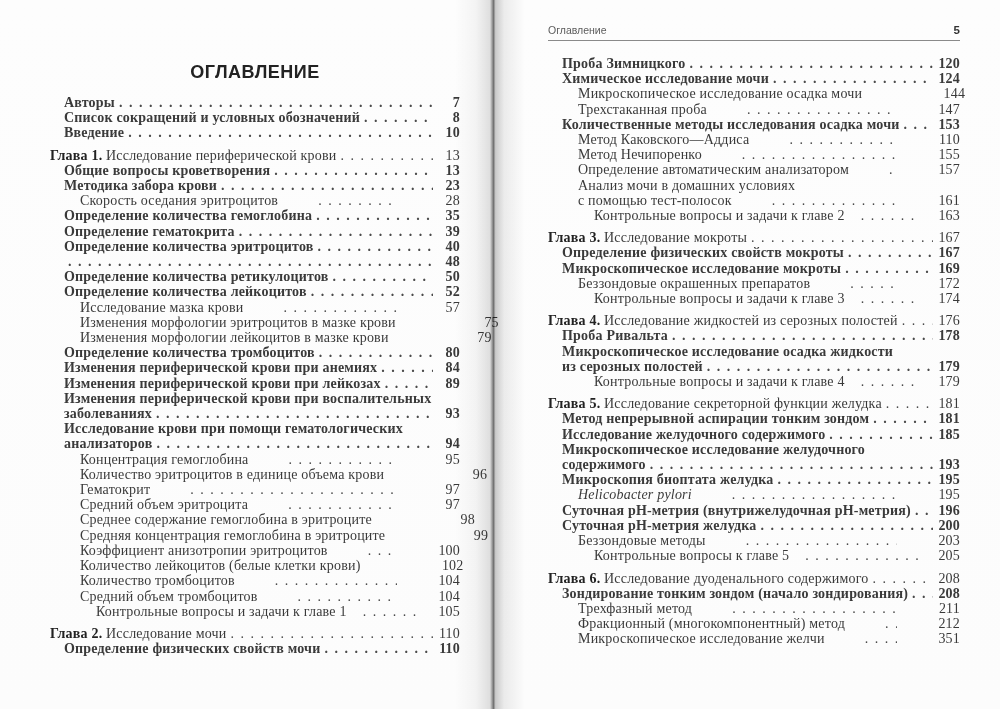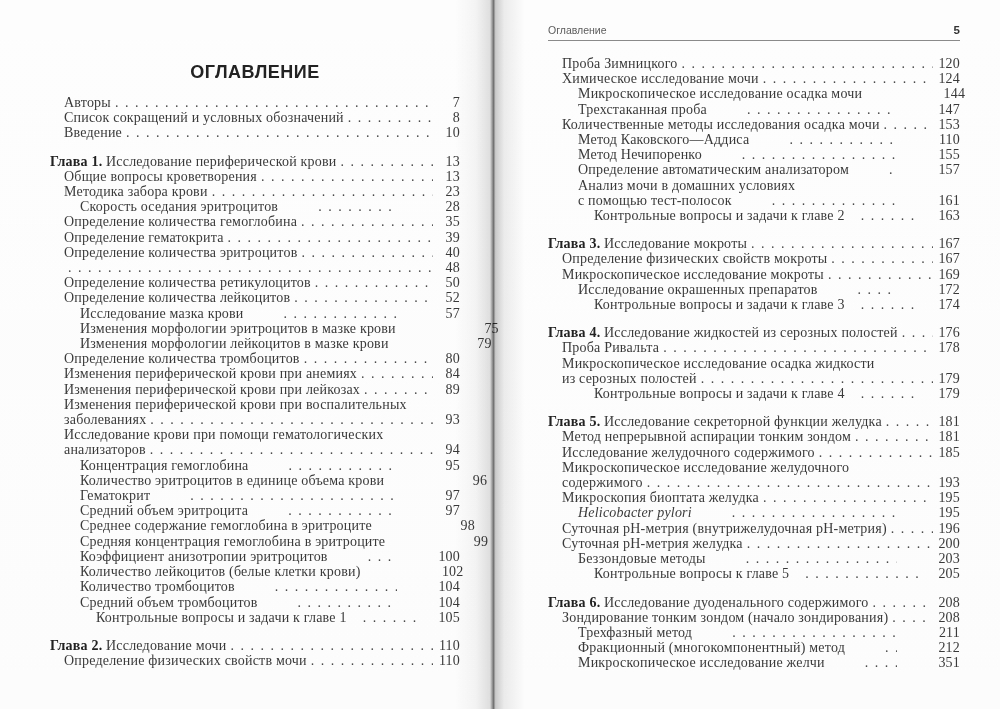--- a/index.html
+++ b/index.html
@@ -73,42 +73,42 @@
 
   
   .row {
     display: flex;
     align-items: baseline;
     line-height: 15.2px;
     font-size: 14px;
     letter-spacing: 0.2px;
     white-space: nowrap;
   }
-  .row.gap { margin-top: 13px; }
+  .row.gap { margin-top: 7px; }
   .row .title { flex: 0 0 auto; }
   .row .title b { color: #222; }
   .row .it { font-style: italic; }
   .row .leader {
     flex: 1 1 auto;
     overflow: hidden;
     white-space: nowrap;
     margin: 0 3px 0 4px;
     color: #4a4a4a;
   }
   .row .leader::after {
     content: ". . . . . . . . . . . . . . . . . . . . . . . . . . . . . . . . . . . . . . . . . . . . . . . . . . . . . . . . . . . .";
     letter-spacing: 1.5px;
   }
   .row .pg {
     flex: 0 0 auto;
     min-width: 24px;
     text-align: right;
   }
   .ind0 { padding-left: 0; }
-  .ind1 { padding-left: 14px; }
+  .ind1 { padding-left: 14px; font-weight: bold; }
   .ind2 { padding-left: 30px; gap: 36px; }
   .ind3 { padding-left: 46px; gap: 12px; }
 </style>
 </head>
 <body>
 
 <div class="book">
 
   <div class="page-left">
     <h1 class="toc-title">ОГЛАВЛЕНИЕ</h1>
@@ -361,21 +361,21 @@
           <span class="title"><span>Определение физических свойств мокроты</span></span>
           <span class="leader"></span>
           <span class="pg">167</span>
         </div>
         <div class="row ind1">
           <span class="title"><span>Микроскопическое исследование мокроты</span></span>
           <span class="leader"></span>
           <span class="pg">169</span>
         </div>
         <div class="row ind2">
-          <span class="title"><span>Исследование окрашенных препаратов</span></span>
+          <span class="title"><span>Беззондовые окрашенных препаратов</span></span>
           <span class="leader"></span>
           <span class="pg">172</span>
         </div>
         <div class="row ind3">
           <span class="title"><span>Контрольные вопросы и задачи к главе 3</span></span>
           <span class="leader"></span>
           <span class="pg">174</span>
         </div>
         <div class="row ind0 gap">
           <span class="title"><b>Глава 4. </b><span>Исследование жидкостей из серозных полостей</span></span>

